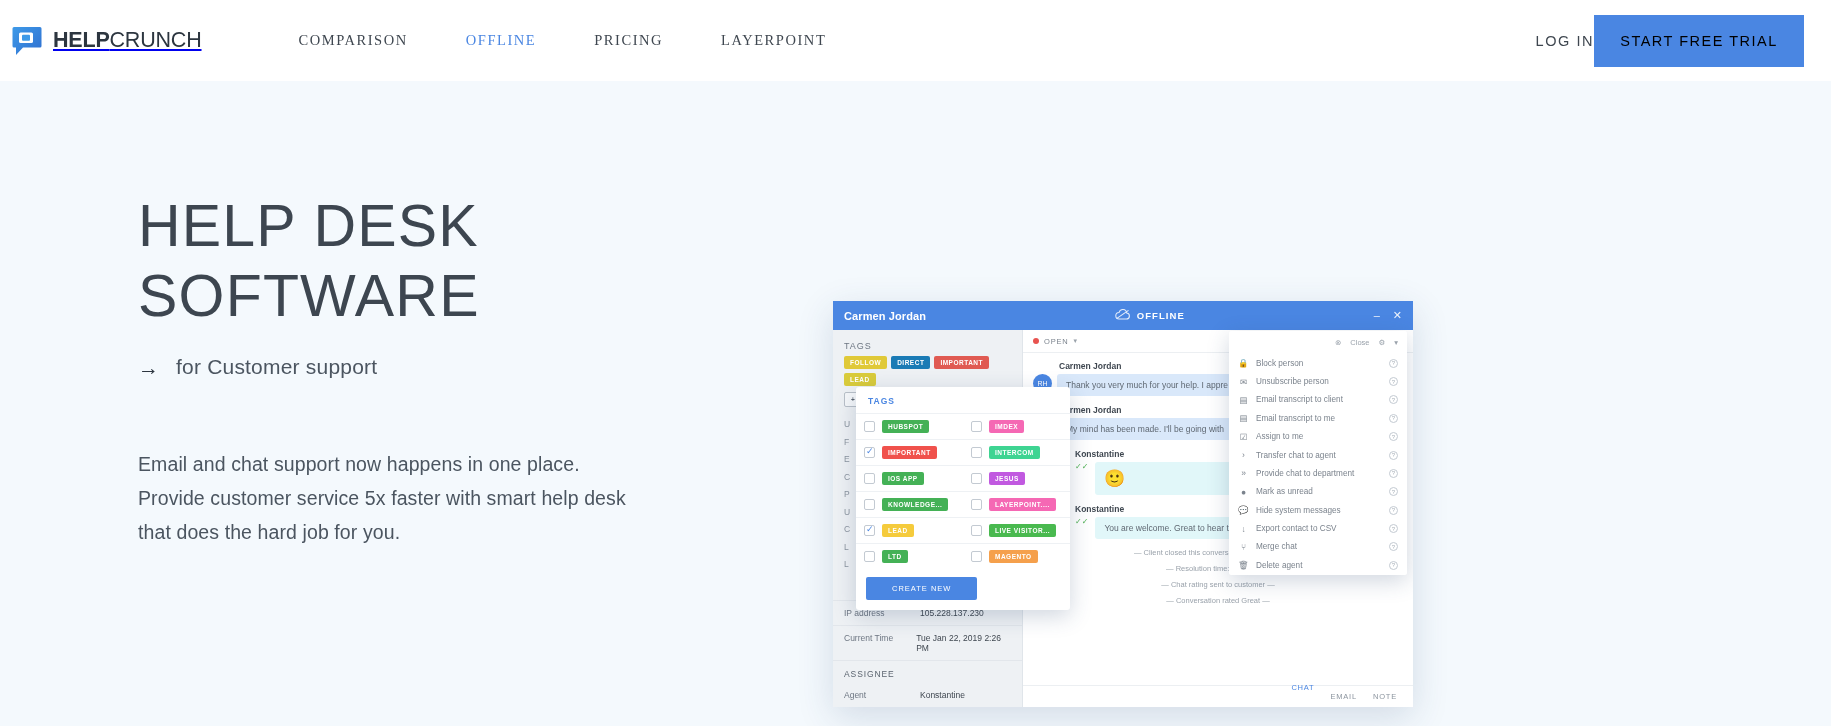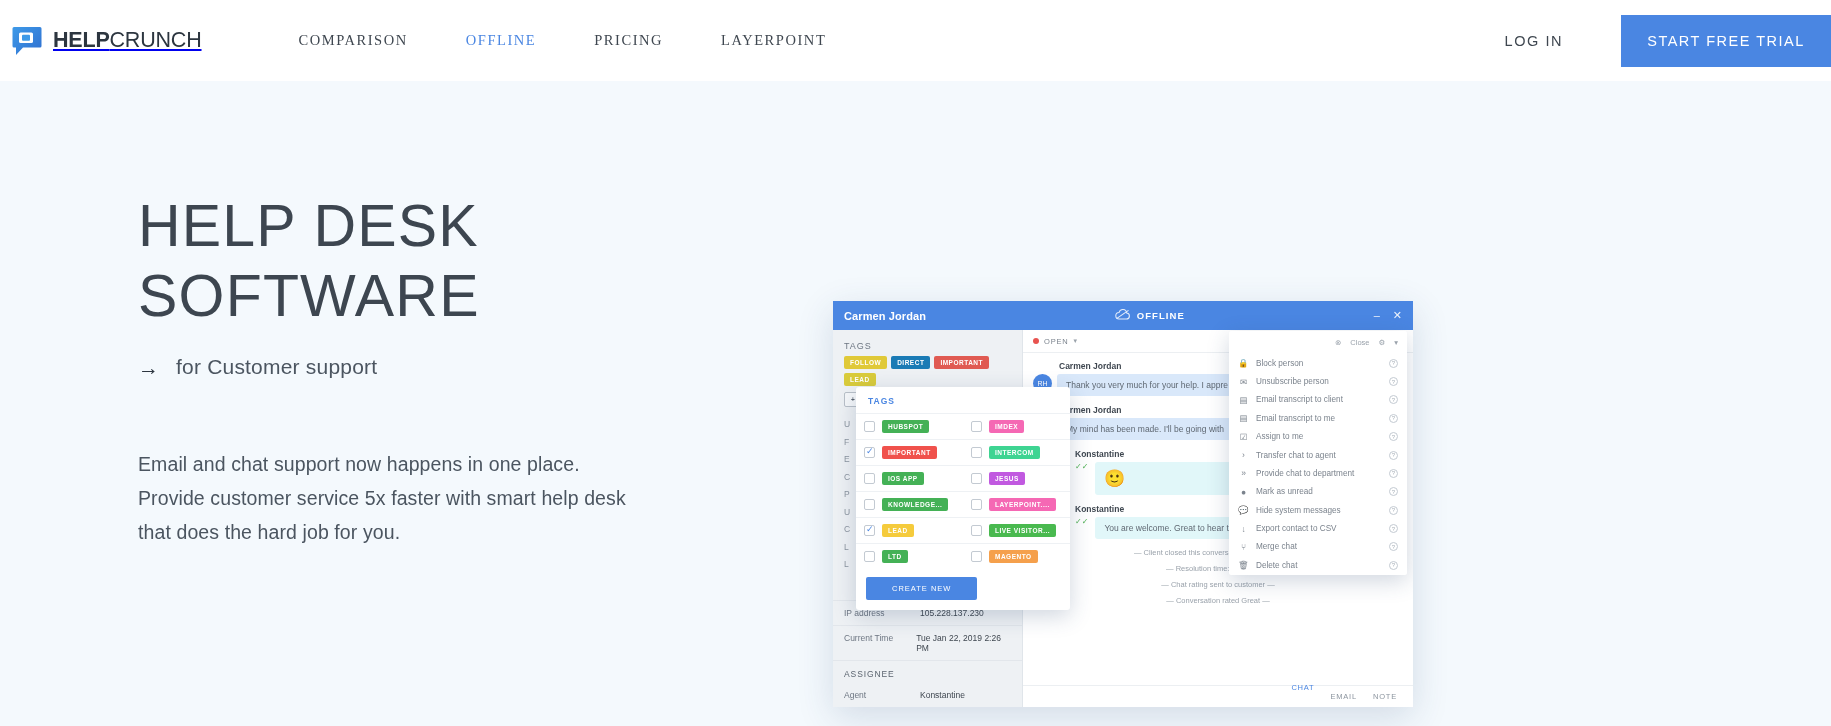--- a/index.html
+++ b/index.html
@@ -26,28 +26,28 @@
   .nav { display: flex; align-items: center; margin-left: 68px; gap: 0; font-family: Liberation Serif, serif; }
   .nav a {
     font-size: 14.5px; letter-spacing: 1.55px; color: #3f4750;
     text-decoration: none; padding: 0 29px; white-space: nowrap;
   }
   .nav a.active { color: #4a86e2; }
 
   .header-right { margin-left: auto; display: flex; align-items: center; }
   .login-link {
     font-size: 14.5px; letter-spacing: 1.55px; color: #3f4750;
-    text-decoration: none; margin-right: 58px; white-space: nowrap; text-align: right;
+    text-decoration: none; white-space: nowrap; text-align: right;
   }
   .trial-btn {
-    background: #4a86e2; color: #ffffff; border: none;
+    background: #4a86e2; color: #000000; border: none;
     width: 210px; height: 52px;
     font-size: 14.5px; letter-spacing: 1.5px;
     font-family: "Liberation Sans", sans-serif;
-    cursor: pointer; margin-right: 0;
+    cursor: pointer; margin-right: 27px;
     display: flex; align-items: center; justify-content: center;
     white-space: nowrap;
   }
 
   
   .hero { position: absolute; top: 81px; left: 0; width: 1831px; height: 645px; background: #f4f9fd; }
 
   .hero-left { position: absolute; left: 138px; top: 110px; width: 620px; }
   .hero-title {
     font-size: 59px; line-height: 70px; font-weight: 400;
@@ -443,19 +443,19 @@
           <span>Export contact to CSV</span>
           <span class="q">?</span>
         </div>
       <div class="ctx-item">
           <span class="mi">⑂</span>
           <span>Merge chat</span>
           <span class="q">?</span>
         </div>
       <div class="ctx-item">
           <span class="mi">🗑</span>
-          <span>Delete chat</span>
+          <span>Delete agent</span>
           <span class="q">?</span>
         </div>
     </div>
 
   </div>
 </div>
 
 </body></html>

